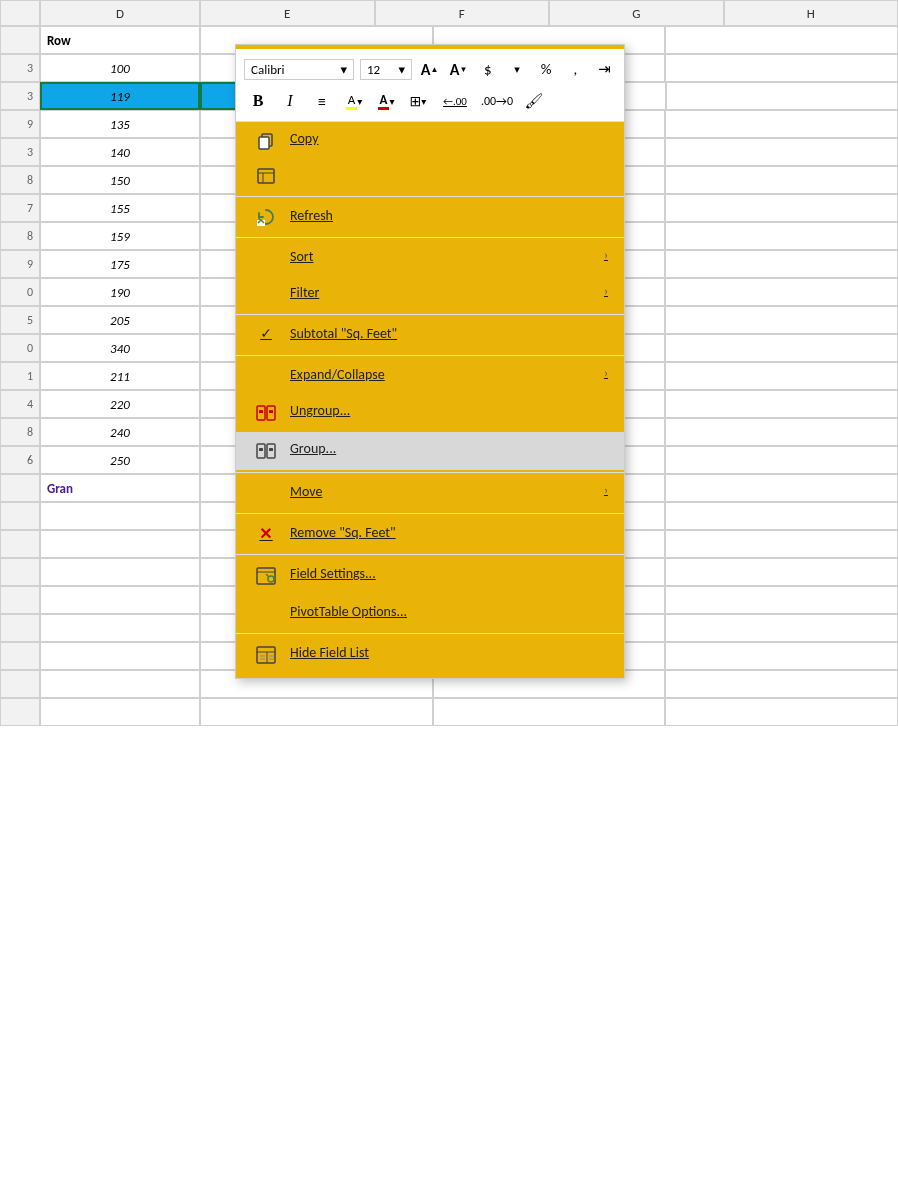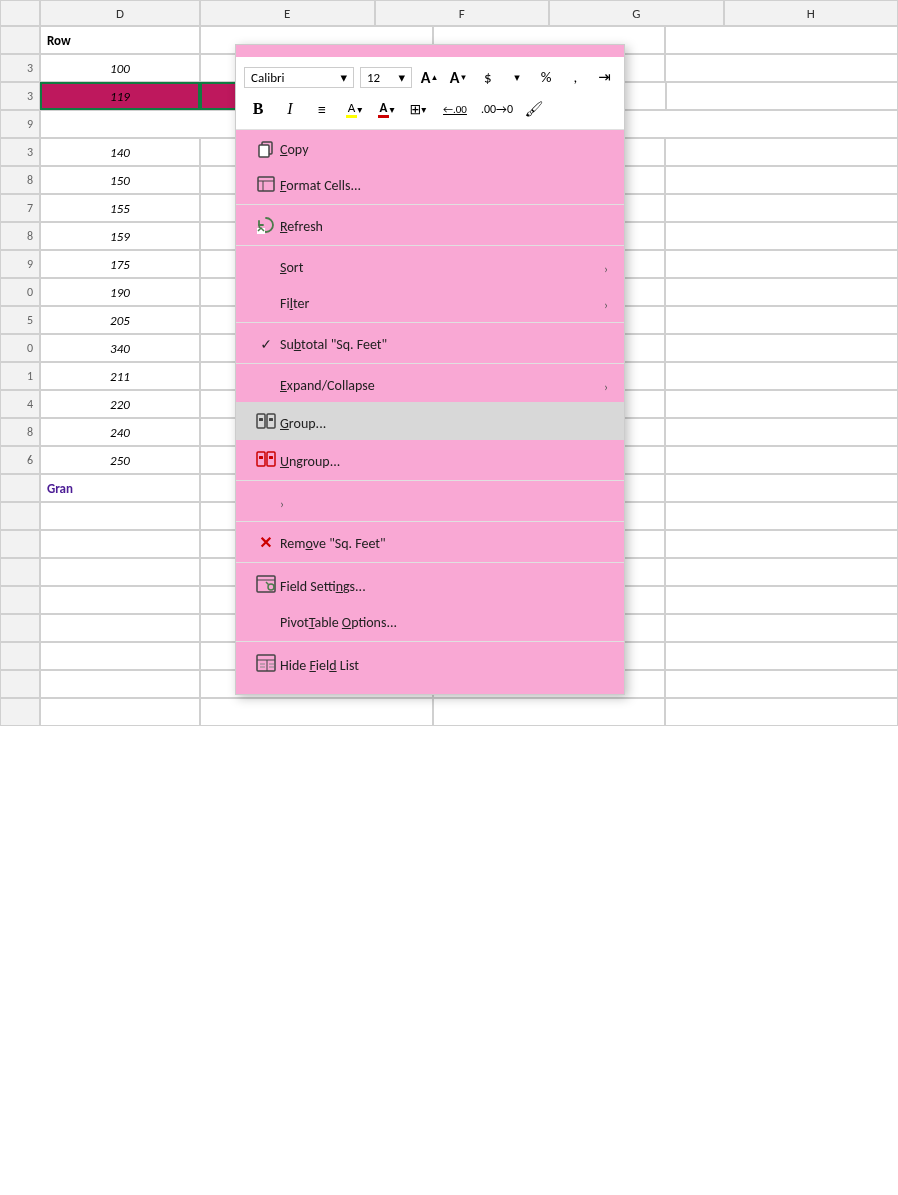--- a/index.html
+++ b/index.html
@@ -11,25 +11,25 @@
       overflow: hidden;
       position: relative;
     }
 
     
     .context-menu {
       position: absolute;
       top: 44px;
       left: 235px;
       width: 390px;
-      background: #f9a8d4;
+      background: #eab308;
       border: 1px solid #ccc;
       box-shadow: 3px 3px 10px rgba(0,0,0,0.25);
       z-index: 100;
-      padding: 12px 0;
+      padding: 4px 0;
     }
 
     
     .format-toolbar {
       background: #fff;
       border-bottom: 1px solid #e0e0e0;
       padding: 6px 8px;
       display: flex;
       flex-direction: column;
       gap: 4px;
@@ -76,27 +76,29 @@
     }
 
     .menu-separator {
       height: 1px;
       background: #e0e0e0;
       margin: 2px 0;
     }
 
     .menu-item {
       display: flex;
-      align-items: flex-end;
+      align-items: flex-start;
       padding: 8px 16px;
       font-size: 14px;
       color: #222;
       cursor: pointer;
       position: relative;
       min-height: 36px;
+      gap: 10px;
+      text-decoration: underline;
     }
     .menu-item.highlighted {
       background: #d8d8d8;
     }
     .menu-item .icon-area {
       width: 28px;
       display: flex;
       align-items: center;
       justify-content: center;
       flex-shrink: 0;
@@ -161,21 +163,21 @@
     .dc.rn {
       background: #f2f2f2;
       justify-content: flex-end;
       color: #666;
       font-size: 12px;
       width: 40px;
       flex-shrink: 0;
     }
     .dc.w160 { width: 160px; flex-shrink: 0; }
     .dc.grow { flex: 1; }
-    .dc.sel { background: #be185d; border: 2px solid #107c41; }
+    .dc.sel { background: #0ea5e9; border: 2px solid #107c41; }
     .dc.bold { font-weight: bold; text-align: center; }
     .dc.blue { color: #4c1d95; font-weight: bold; }
     .dc.center { justify-content: center; font-style: italic; }
 
     
     .red-x {
       color: #cc0000;
       font-size: 16px;
       font-weight: bold;
     }
@@ -215,20 +217,21 @@
     <div class="data-row">
       <div class="dc rn">3</div>
       <div class="dc w160 center sel">119</div>
       <div class="dc grow center sel">28</div>
       <div class="dc grow"></div>
       <div class="dc grow"></div>
     </div>
 
     <div class="data-row">
       <div class="dc rn">9</div>
+      <div class="dc w160 center">135</div>
       <div class="dc grow"></div>
       <div class="dc grow"></div>
       <div class="dc grow"></div>
     </div>
 
     <div class="data-row">
       <div class="dc rn">3</div>
       <div class="dc w160 center">140</div>
       <div class="dc grow"></div>
       <div class="dc grow"></div>
@@ -459,21 +462,20 @@
   </div>
 
   <div class="menu-item">
     <div class="icon-area">
       <svg width="20" height="20" viewBox="0 0 20 20" fill="none">
         <rect x="2" y="3" width="16" height="14" rx="1" stroke="#444" stroke-width="1.5" fill="none"></rect>
         <line x1="2" y1="7" x2="18" y2="7" stroke="#444" stroke-width="1"></line>
         <line x1="7" y1="7" x2="7" y2="17" stroke="#444" stroke-width="1"></line>
       </svg>
     </div>
-    <span class="label"><u>F</u>ormat Cells...</span>
   </div>
 
   <div class="menu-separator"></div>
 
   <div class="menu-item">
     <div class="icon-area">
       <svg width="20" height="20" viewBox="0 0 20 20" fill="none">
         <path d="M3 10 A7 7 0 1 0 10 3" stroke="#4c7c4c" stroke-width="1.8" fill="none" stroke-linecap="round"></path>
         <polyline points="3,6 3,10 7,10" stroke="#4c7c4c" stroke-width="1.8" fill="none" stroke-linecap="round" stroke-linejoin="round"></polyline>
         <rect x="1" y="13" width="8" height="6" fill="white" stroke="none"></rect>
@@ -507,48 +509,49 @@
   </div>
 
   <div class="menu-separator"></div>
 
   <div class="menu-item">
     <div class="icon-area"></div>
     <span class="label"><u>E</u>xpand/Collapse</span>
     <span class="arrow">›</span>
   </div>
 
+  <div class="menu-item">
+    <div class="icon-area">
+      <svg width="22" height="22" viewBox="0 0 22 22" fill="none">
+        <rect x="2" y="4" width="8" height="14" rx="1" stroke="#cc0000" stroke-width="1.5" fill="none"></rect>
+        <rect x="12" y="4" width="8" height="14" rx="1" stroke="#cc0000" stroke-width="1.5" fill="none"></rect>
+        <rect x="4" y="8" width="4" height="3" fill="#cc0000" rx="0.5"></rect>
+        <rect x="14" y="8" width="4" height="3" fill="#cc0000" rx="0.5"></rect>
+      </svg>
+    </div>
+    <span class="label"><u>U</u>ngroup...</span>
+  </div>
+
   <div class="menu-item highlighted">
     <div class="icon-area">
       <svg width="22" height="22" viewBox="0 0 22 22" fill="none">
         <rect x="2" y="4" width="8" height="14" rx="1" stroke="#444" stroke-width="1.5" fill="none"></rect>
         <rect x="12" y="4" width="8" height="14" rx="1" stroke="#444" stroke-width="1.5" fill="none"></rect>
         <rect x="4" y="8" width="4" height="3" fill="#444" rx="0.5"></rect>
         <rect x="14" y="8" width="4" height="3" fill="#444" rx="0.5"></rect>
       </svg>
     </div>
     <span class="label"><u>G</u>roup...</span>
   </div>
 
-  <div class="menu-item">
-    <div class="icon-area">
-      <svg width="22" height="22" viewBox="0 0 22 22" fill="none">
-        <rect x="2" y="4" width="8" height="14" rx="1" stroke="#cc0000" stroke-width="1.5" fill="none"></rect>
-        <rect x="12" y="4" width="8" height="14" rx="1" stroke="#cc0000" stroke-width="1.5" fill="none"></rect>
-        <rect x="4" y="8" width="4" height="3" fill="#cc0000" rx="0.5"></rect>
-        <rect x="14" y="8" width="4" height="3" fill="#cc0000" rx="0.5"></rect>
-      </svg>
-    </div>
-    <span class="label"><u>U</u>ngroup...</span>
-  </div>
-
   <div class="menu-separator"></div>
 
   <div class="menu-item">
     <div class="icon-area"></div>
+    <span class="label"><u>M</u>ove</span>
     <span class="arrow">›</span>
   </div>
 
   <div class="menu-separator"></div>
 
   <div class="menu-item">
     <div class="icon-area">
       <span class="red-x">✕</span>
     </div>
     <span class="label">Rem<u>o</u>ve "Sq. Feet"</span>

